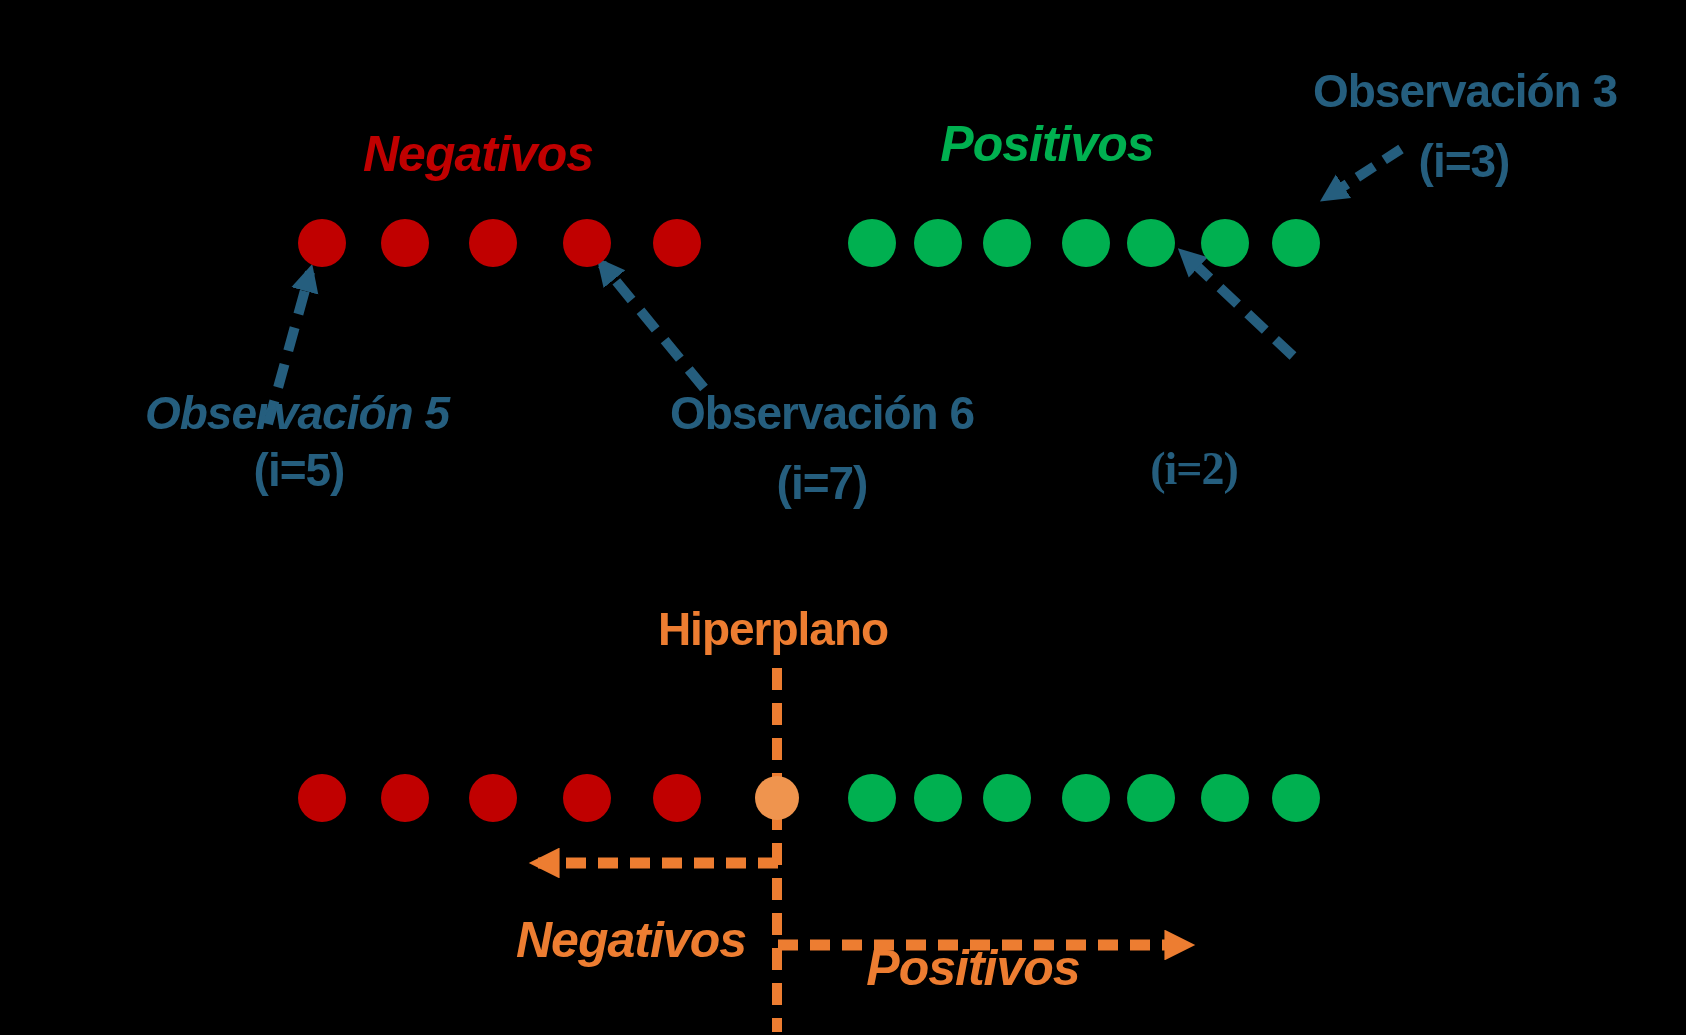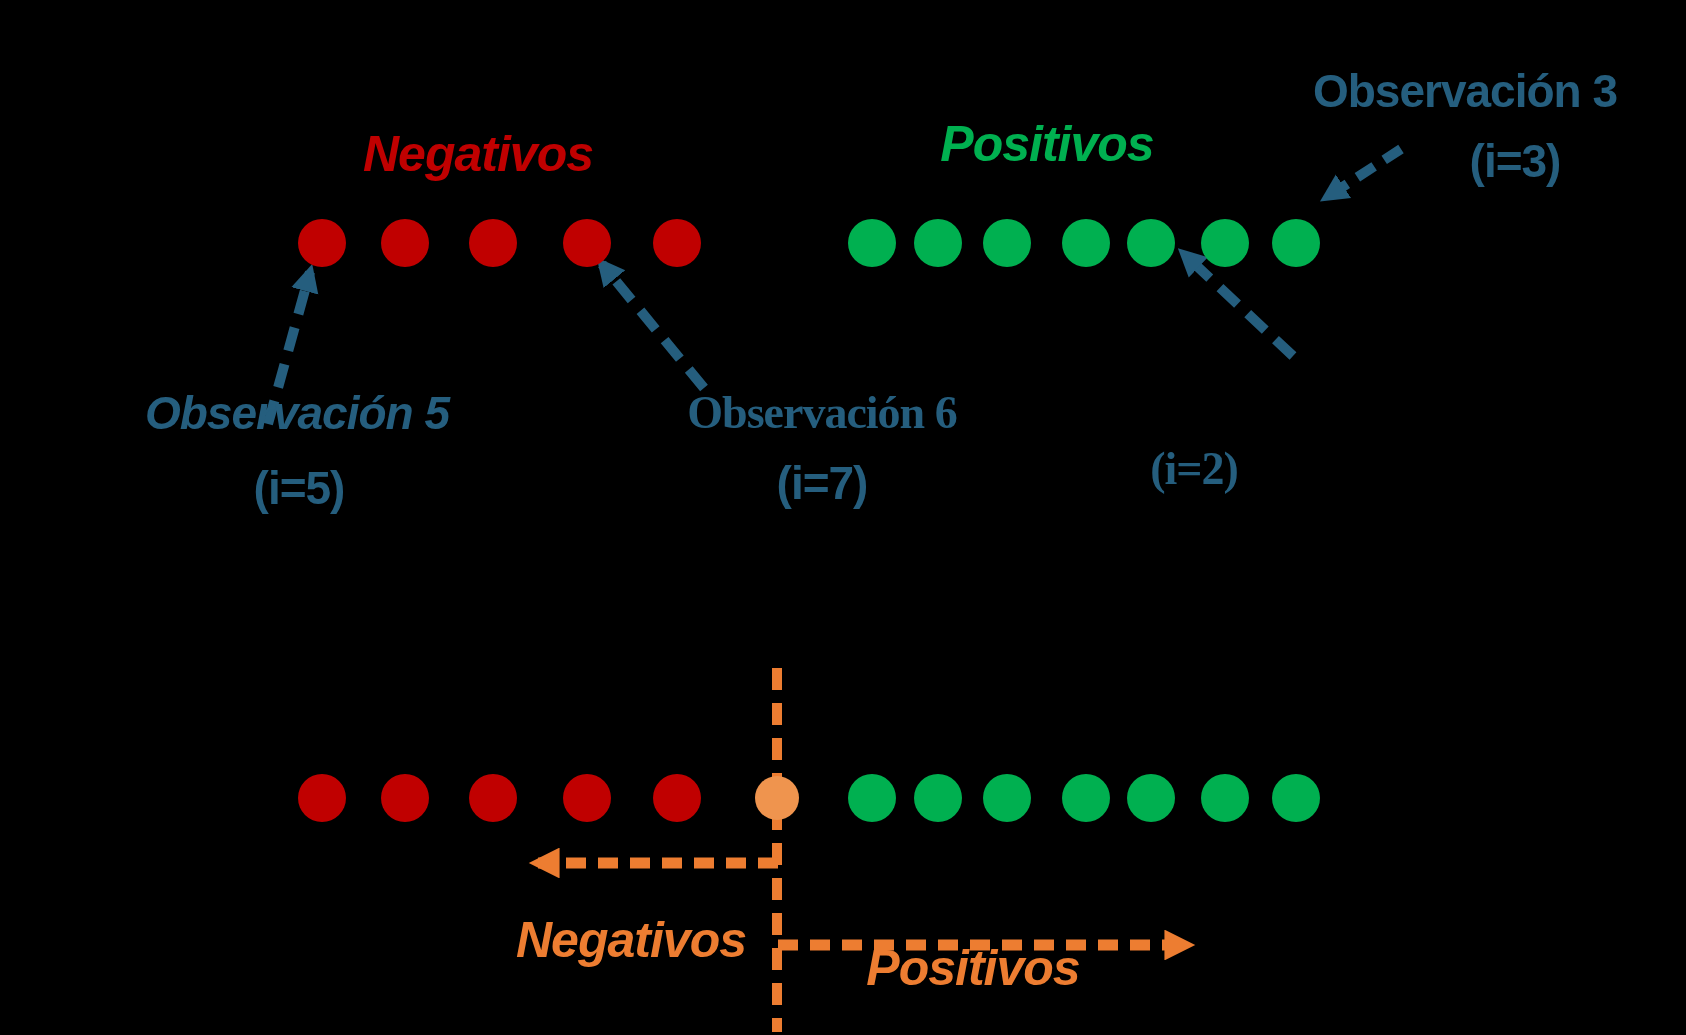--- a/index.html
+++ b/index.html
@@ -69,26 +69,27 @@
         <circle cx="1225" cy="798" r="24" fill="#00B050"></circle>
         <circle cx="1296" cy="798" r="24" fill="#00B050"></circle>
         <circle cx="777" cy="798" r="22" fill="#EF944E"></circle>
       </g>
   </svg>
 
   <div class="lbl class-title red-text" style="left:478px;top:154px;">Negativos</div>
   <div class="lbl class-title green-text" style="left:1047px;top:144px;">Positivos</div>
 
   <div class="lbl blue-lbl" style="left:297px;top:413px;font-style:italic;">Observación 5</div>
-  <div class="lbl blue-lbl" style="left:299px;top:488px;">(i=5)</div>
+  <div class="lbl blue-lbl" style="left:299px;top:470px;">(i=5)</div>
 
-  <div class="lbl blue-lbl" style="left:822px;top:413px;font-family:Liberation Serif, serif;">Observación 6</div>
+  <div class="lbl blue-lbl" style="left:822px;top:413px;">Observación 6</div>
   <div class="lbl blue-lbl" style="left:822px;top:483px;">(i=7)</div>
 
   <div class="lbl blue-lbl" style="left:1194px;top:469px;font-family:Liberation Serif, serif;">(i=2)</div>
 
   <div class="lbl blue-lbl" style="left:1465px;top:91px;">Observación 3</div>
-  <div class="lbl blue-lbl" style="left:1515px;top:161px;">(i=3)</div>
+  <div class="lbl blue-lbl" style="left:1464px;top:161px;">(i=3)</div>
 
+  <div class="lbl hiper-title" style="left:773px;top:629px;">Hiperplano</div>
   <div class="lbl class-title orange-text" style="left:631px;top:940px;">Negativos</div>
   <div class="lbl class-title orange-text" style="left:973px;top:968px;">Positivos</div>
 
 </div>
 
 </body></html>

